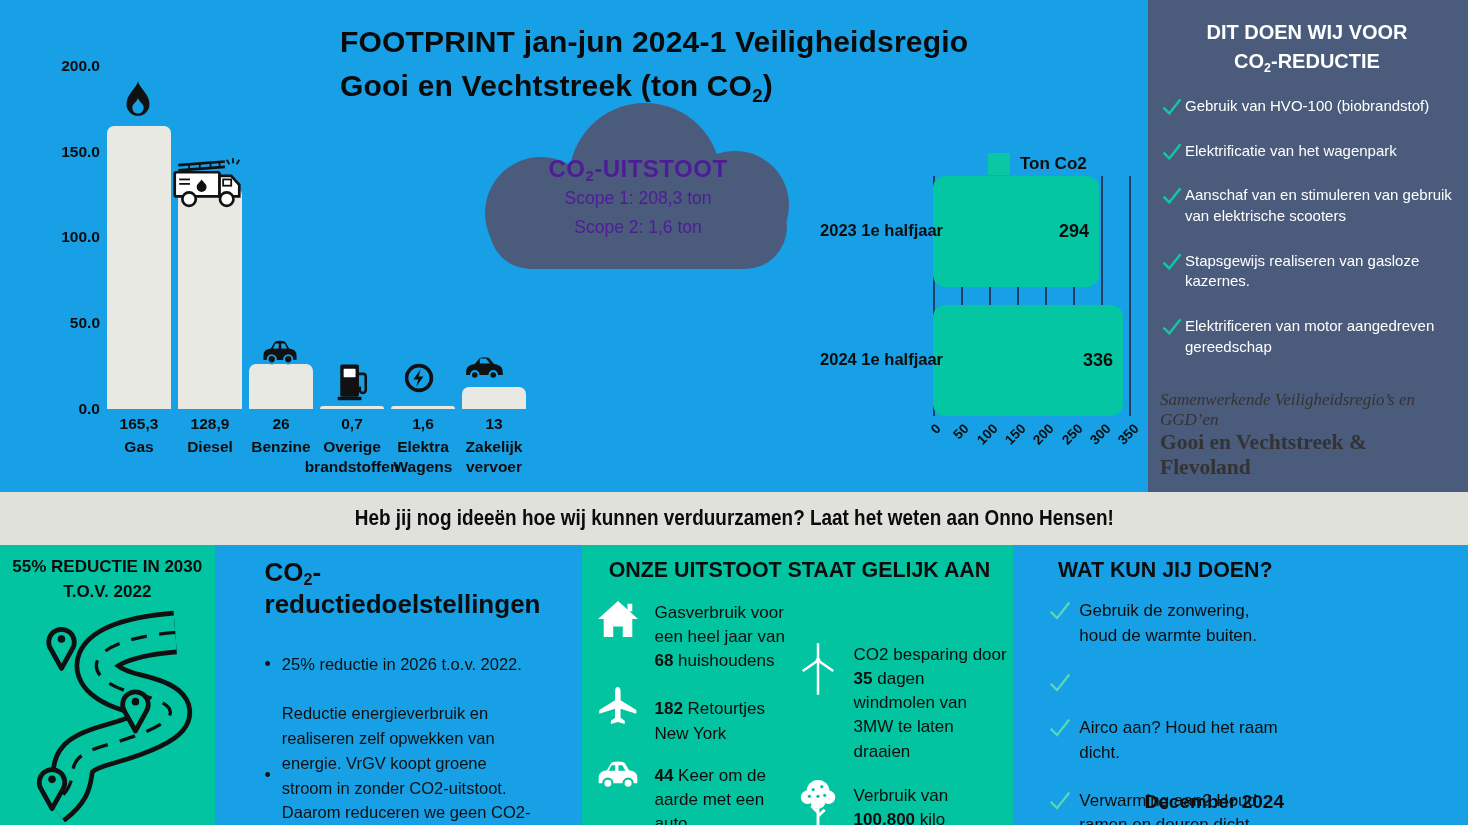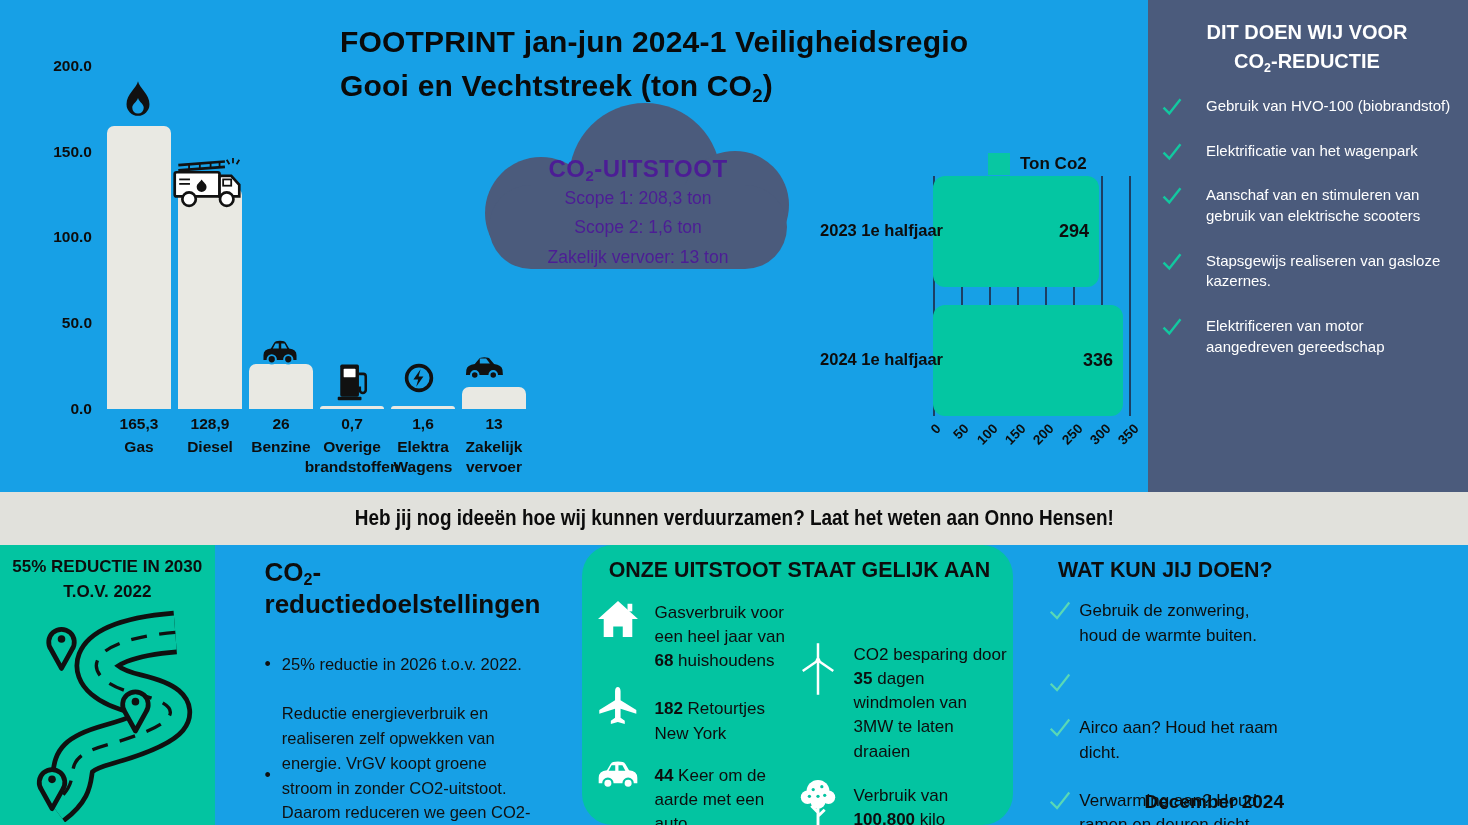--- a/index.html
+++ b/index.html
@@ -17,21 +17,21 @@
   .cloud .puff{position:absolute;background:#4b5b7c;border-radius:50%;}
   .cloud .p1{left:82px;top:0;width:152px;height:152px;}
   .cloud .p2{left:-2px;top:54px;width:112px;height:112px;}
   .cloud .p3{left:194px;top:48px;width:108px;height:108px;}
   .cloud .base{position:absolute;left:2px;top:82px;width:298px;height:84px;background:#4b5b7c;border-radius:42px;}
   .cloud-text{position:absolute;left:0;top:52px;width:100%;text-align:center;}
   .cloud-title{font-size:24px;font-weight:bold;letter-spacing:.5px;}
   .cloud-line{font-size:17.5px;line-height:1.7;}
 
   
-  .ylab{position:absolute;width:60px;left:32px;text-align:right;font-weight:bold;font-size:15.5px;}
+  .ylab{position:absolute;width:60px;left:40px;text-align:right;font-weight:bold;font-size:15.5px;}
   .vbars{position:absolute;left:0;top:0;width:560px;height:409px;}
   .vbar{position:absolute;bottom:0;width:64px;background:#e9e9e3;border-radius:7px 7px 0 0;}
   .cicon{position:absolute;}
   .blab{position:absolute;top:414px;width:110px;text-align:center;font-weight:bold;
         font-size:15.5px;line-height:1.28;}
   .blab .v{margin-bottom:3px;}
 
   
   .hchart{position:absolute;left:805px;top:140px;width:350px;height:335px;}
   .legend{position:absolute;left:183px;top:13px;display:flex;align-items:center;gap:10px;}
@@ -43,42 +43,42 @@
         display:flex;align-items:center;justify-content:flex-end;padding-right:10px;
         box-sizing:border-box;font-weight:bold;font-size:18px;}
   .hcat{position:absolute;right:212px;font-weight:bold;font-size:16.5px;white-space:nowrap;}
   .tick{position:absolute;top:281px;width:44px;text-align:right;font-weight:bold;font-size:13.5px;
         transform:rotate(-45deg);transform-origin:100% 0;}
 
   
   .actions{position:absolute;left:1148px;top:0;width:320px;height:492px;background:#4b5b7c;
            color:#fff;padding:18px 16px 0 14px;box-sizing:border-box;}
   .actions-title{margin:0 0 18px;text-align:center;font-size:20px;line-height:1.45;font-weight:bold;}
-  .aitem{display:flex;gap:24px;margin-bottom:24px;font-size:15px;line-height:1.38;}
+  .aitem{display:flex;gap:3px;margin-bottom:24px;font-size:15px;line-height:1.38;}
   .check{flex:0 0 20px;margin-top:1px;color:#12c8a0;}
   .check svg{display:block;}
   .logo{position:absolute;left:12px;right:8px;bottom:12px;color:#333333;}
   .logo .l1{font-family:"Liberation Serif",serif;font-style:italic;font-size:17px;}
   .logo .l2{font-family:"Liberation Serif",serif;font-weight:bold;font-size:21.5px;}
 
   
   .band{position:absolute;left:0;top:492px;width:1468px;height:53px;background:#e1e1dc;
         display:flex;align-items:center;justify-content:center;}
   .band-text{font-size:21.5px;font-weight:bold;white-space:nowrap;transform:scaleX(.88);color:#0c0c0c;}
 
   
   .bottom{position:absolute;left:0;top:545px;width:1292px;height:280px;display:flex;gap:28px;}
   .p1{width:272px;background:#03c4a1;text-align:center;padding-top:10px;box-sizing:border-box;}
   .p1-title{font-size:17px;font-weight:bold;line-height:1.45;}
   .p2{width:341px;background:#17a0e6;padding:12px 14px 0 22px;box-sizing:border-box;}
   .p2-title{margin:0;font-size:26px;font-weight:bold;}
   .bullets{margin-top:32px;}
   .bullet{display:flex;font-size:16.5px;line-height:1.5;margin-bottom:24px;color:#101010;align-items:center;}
   .bullet::before{content:"\2022";margin-right:11px;font-size:18px;line-height:1.4;}
-  .p3{width:542px;background:#03c4a1;padding:12px 6px 0 10px;box-sizing:border-box;border-radius:31px;}
+  .p3{width:542px;background:#03c4a1;padding:12px 6px 0 10px;box-sizing:border-box;}
   .p3-title,.p4-title{text-align:center;font-size:22.5px;font-weight:bold;transform:scaleX(.95);
         white-space:nowrap;margin:0;}
   .cols{display:flex;margin-top:16px;}
   .colL{width:48%;}
   .colR{width:52%;padding-top:42px;box-sizing:border-box;}
   .eq{display:flex;gap:10px;margin-bottom:12px;align-items:flex-start;}
   .eicon{flex:0 0 52px;display:flex;justify-content:center;}
   .eq-text{font-size:17px;line-height:1.42;color:#0d0d0d;padding-top:2px;}
   .eq-text b{font-weight:bold;}
   .p4{width:313px;background:#17a0e6;position:relative;padding:12px 10px 0 8px;box-sizing:border-box;}
@@ -100,21 +100,20 @@
 
     <div class="cloud">
       <div class="puff p1"></div>
       <div class="puff p2"></div>
       <div class="puff p3"></div>
       <div class="base"></div>
       <div class="cloud-text">
         <div class="cloud-title"><span>CO</span><span class="sub">2</span><span>-UITSTOOT</span></div>
         <div class="cloud-line">Scope 1: 208,3 ton</div>
         <div class="cloud-line">Scope 2: 1,6 ton</div>
-        <div class="cloud-line">Zakelijk vervoer: 13 ton</div>
       </div>
     </div>
 
     <div>
       <span class="ylab" style="top:57px">200.0</span>
       <span class="ylab" style="top:143px">150.0</span>
       <span class="ylab" style="top:228px">100.0</span>
       <span class="ylab" style="top:314px">50.0</span>
       <span class="ylab" style="top:400px">0.0</span>
 
@@ -279,20 +278,24 @@
           </span>
         <span>Stapsgewijs realiseren van gasloze kazernes.</span>
       </div>
       <div class="aitem">
         <span class="check">
             <svg width="20" height="19" viewBox="0 0 26 24">
               <path d="M2 13.5 L9.5 21 L24 2.5" fill="none" stroke="currentColor" stroke-width="3.2"></path>
             </svg>
           </span>
         <span>Elektrificeren van motor aangedreven gereedschap</span>
+      </div>
+      <div class="logo">
+        <div class="l1">Samenwerkende Veiligheidsregio’s en GGD’en</div>
+        <div class="l2">Gooi en Vechtstreek &amp; Flevoland</div>
       </div>
     </aside>
   </section>
 
   <div class="band">
     <span class="band-text">Heb jij nog ideeën hoe wij kunnen verduurzamen? Laat het weten aan Onno Hensen!</span>
   </div>
 
   <section class="bottom">
 

